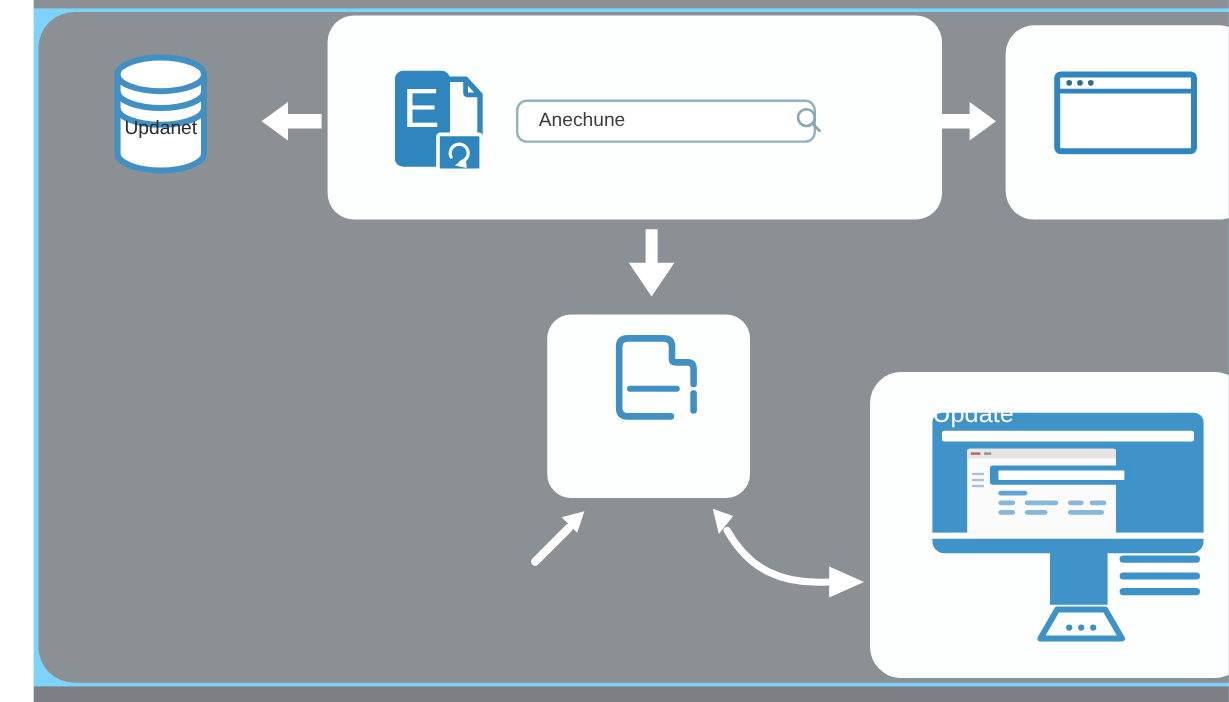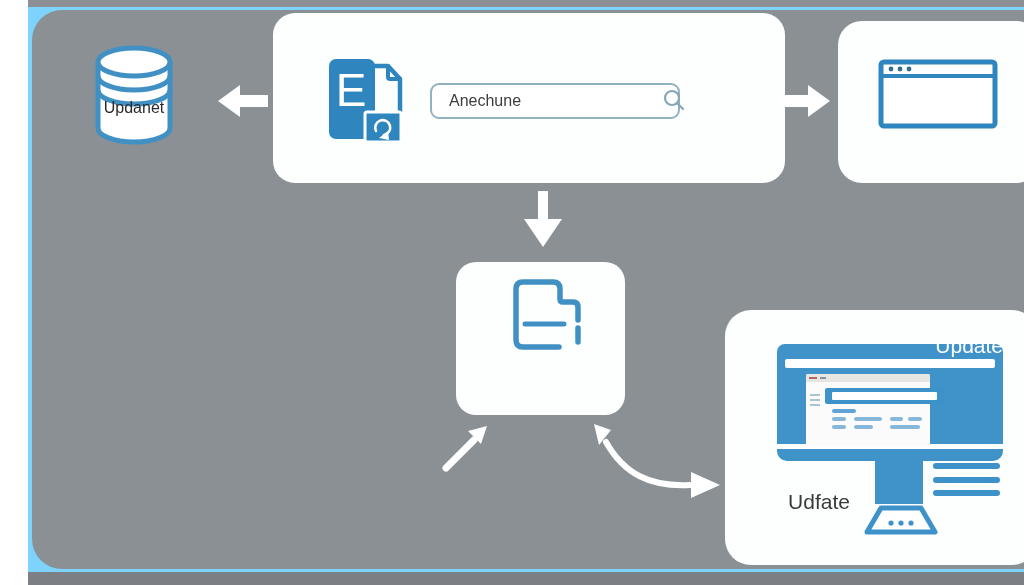--- a/index.html
+++ b/index.html
@@ -13,21 +13,21 @@
   #browser-box{left:810px;top:21px;width:202px;height:162px;border-radius:24px;}
   #doc-box{left:428px;top:262px;width:169px;height:153px;border-radius:20px;}
   #update-box{left:697px;top:310px;width:313px;height:255px;border-radius:26px;}
   #db-label{left:58px;top:99px;width:96px;text-align:center;font-size:16px;color:#2b2b2b;}
   .search-wrap{left:157px;top:70px;width:250px;height:36px;border:2px solid #93b2c0;border-radius:9px;background:#fff;box-sizing:border-box;display:flex;align-items:center;}
   .search-wrap input{border:none;outline:none;background:transparent;flex:1;padding:0 6px 0 17px;font-size:16px;color:#3c3c3c;font-family:"Liberation Sans",sans-serif;}
   
   .mon-screen{left:52px;top:34px;width:226px;height:100px;background:#4093c8;border-radius:8px 8px 0 0;}
   .mon-gap{left:52px;top:134px;width:226px;height:5px;background:#fdfefe;}
   .mon-chin{left:52px;top:139px;width:226px;height:12px;background:#4093c8;border-radius:0 0 10px 10px;}
-  .mon-title{left:52px;top:24px;width:226px;text-align:right;font-size:21px;color:#ffffff;z-index:3;}
+  .mon-title{left:52px;top:24px;width:226px;text-align:left;font-size:21px;color:#ffffff;z-index:3;}
   .mon-menubar{left:60px;top:49px;width:210px;height:9px;background:#fff;border-radius:2px;z-index:2;}
   .mon-window{left:81px;top:64px;width:124px;height:72px;background:#fbfbfb;border-radius:2px;z-index:2;}
   .mon-winbar{left:81px;top:64px;width:124px;height:8px;background:#e8e6e3;border-radius:2px 2px 0 0;z-index:3;}
   .speck-a{left:84px;top:67px;width:8px;height:2px;background:#b06a5d;z-index:4;}
   .speck-b{left:95px;top:67px;width:6px;height:2px;background:#8a949b;z-index:4;}
   .mini-line{width:10px;height:2px;background:#a9c3d2;z-index:4;}
   .big-bar{left:100px;top:78px;width:120px;height:16px;background:#3e92ca;border-radius:2px;z-index:4;}
   .big-bar-inner{left:107px;top:82px;width:105px;height:8px;background:#ffffff;border-radius:1px;z-index:5;}
   .sm-line{left:107px;top:99px;width:24px;height:4px;background:#5fa4d4;border-radius:2px;z-index:4;}
   .dash{height:4px;background:#87b8da;border-radius:2px;z-index:4;}
@@ -141,15 +141,14 @@
     <div class="abs neck"></div>
     <svg class="abs" style="left:138px;top:194px;" width="76" height="32" viewBox="0 0 76 32">
       <polygon points="18,4 58,4 72,28 4,28" fill="#ffffff" stroke="#3e92ca" stroke-width="5" stroke-linejoin="round"></polygon>
       <circle cx="28" cy="19" r="2.6" fill="#3e92ca"></circle>
       <circle cx="38" cy="19" r="2.6" fill="#3e92ca"></circle>
       <circle cx="48" cy="19" r="2.6" fill="#3e92ca"></circle>
     </svg>
     <div class="abs bullet" style="top:153px;"></div>
     <div class="abs bullet" style="top:167px;"></div>
     <div class="abs bullet" style="top:180px;"></div>
-    <div class="abs caption">Udfate</div>
   </div>
 </div>
 
 </body></html>

